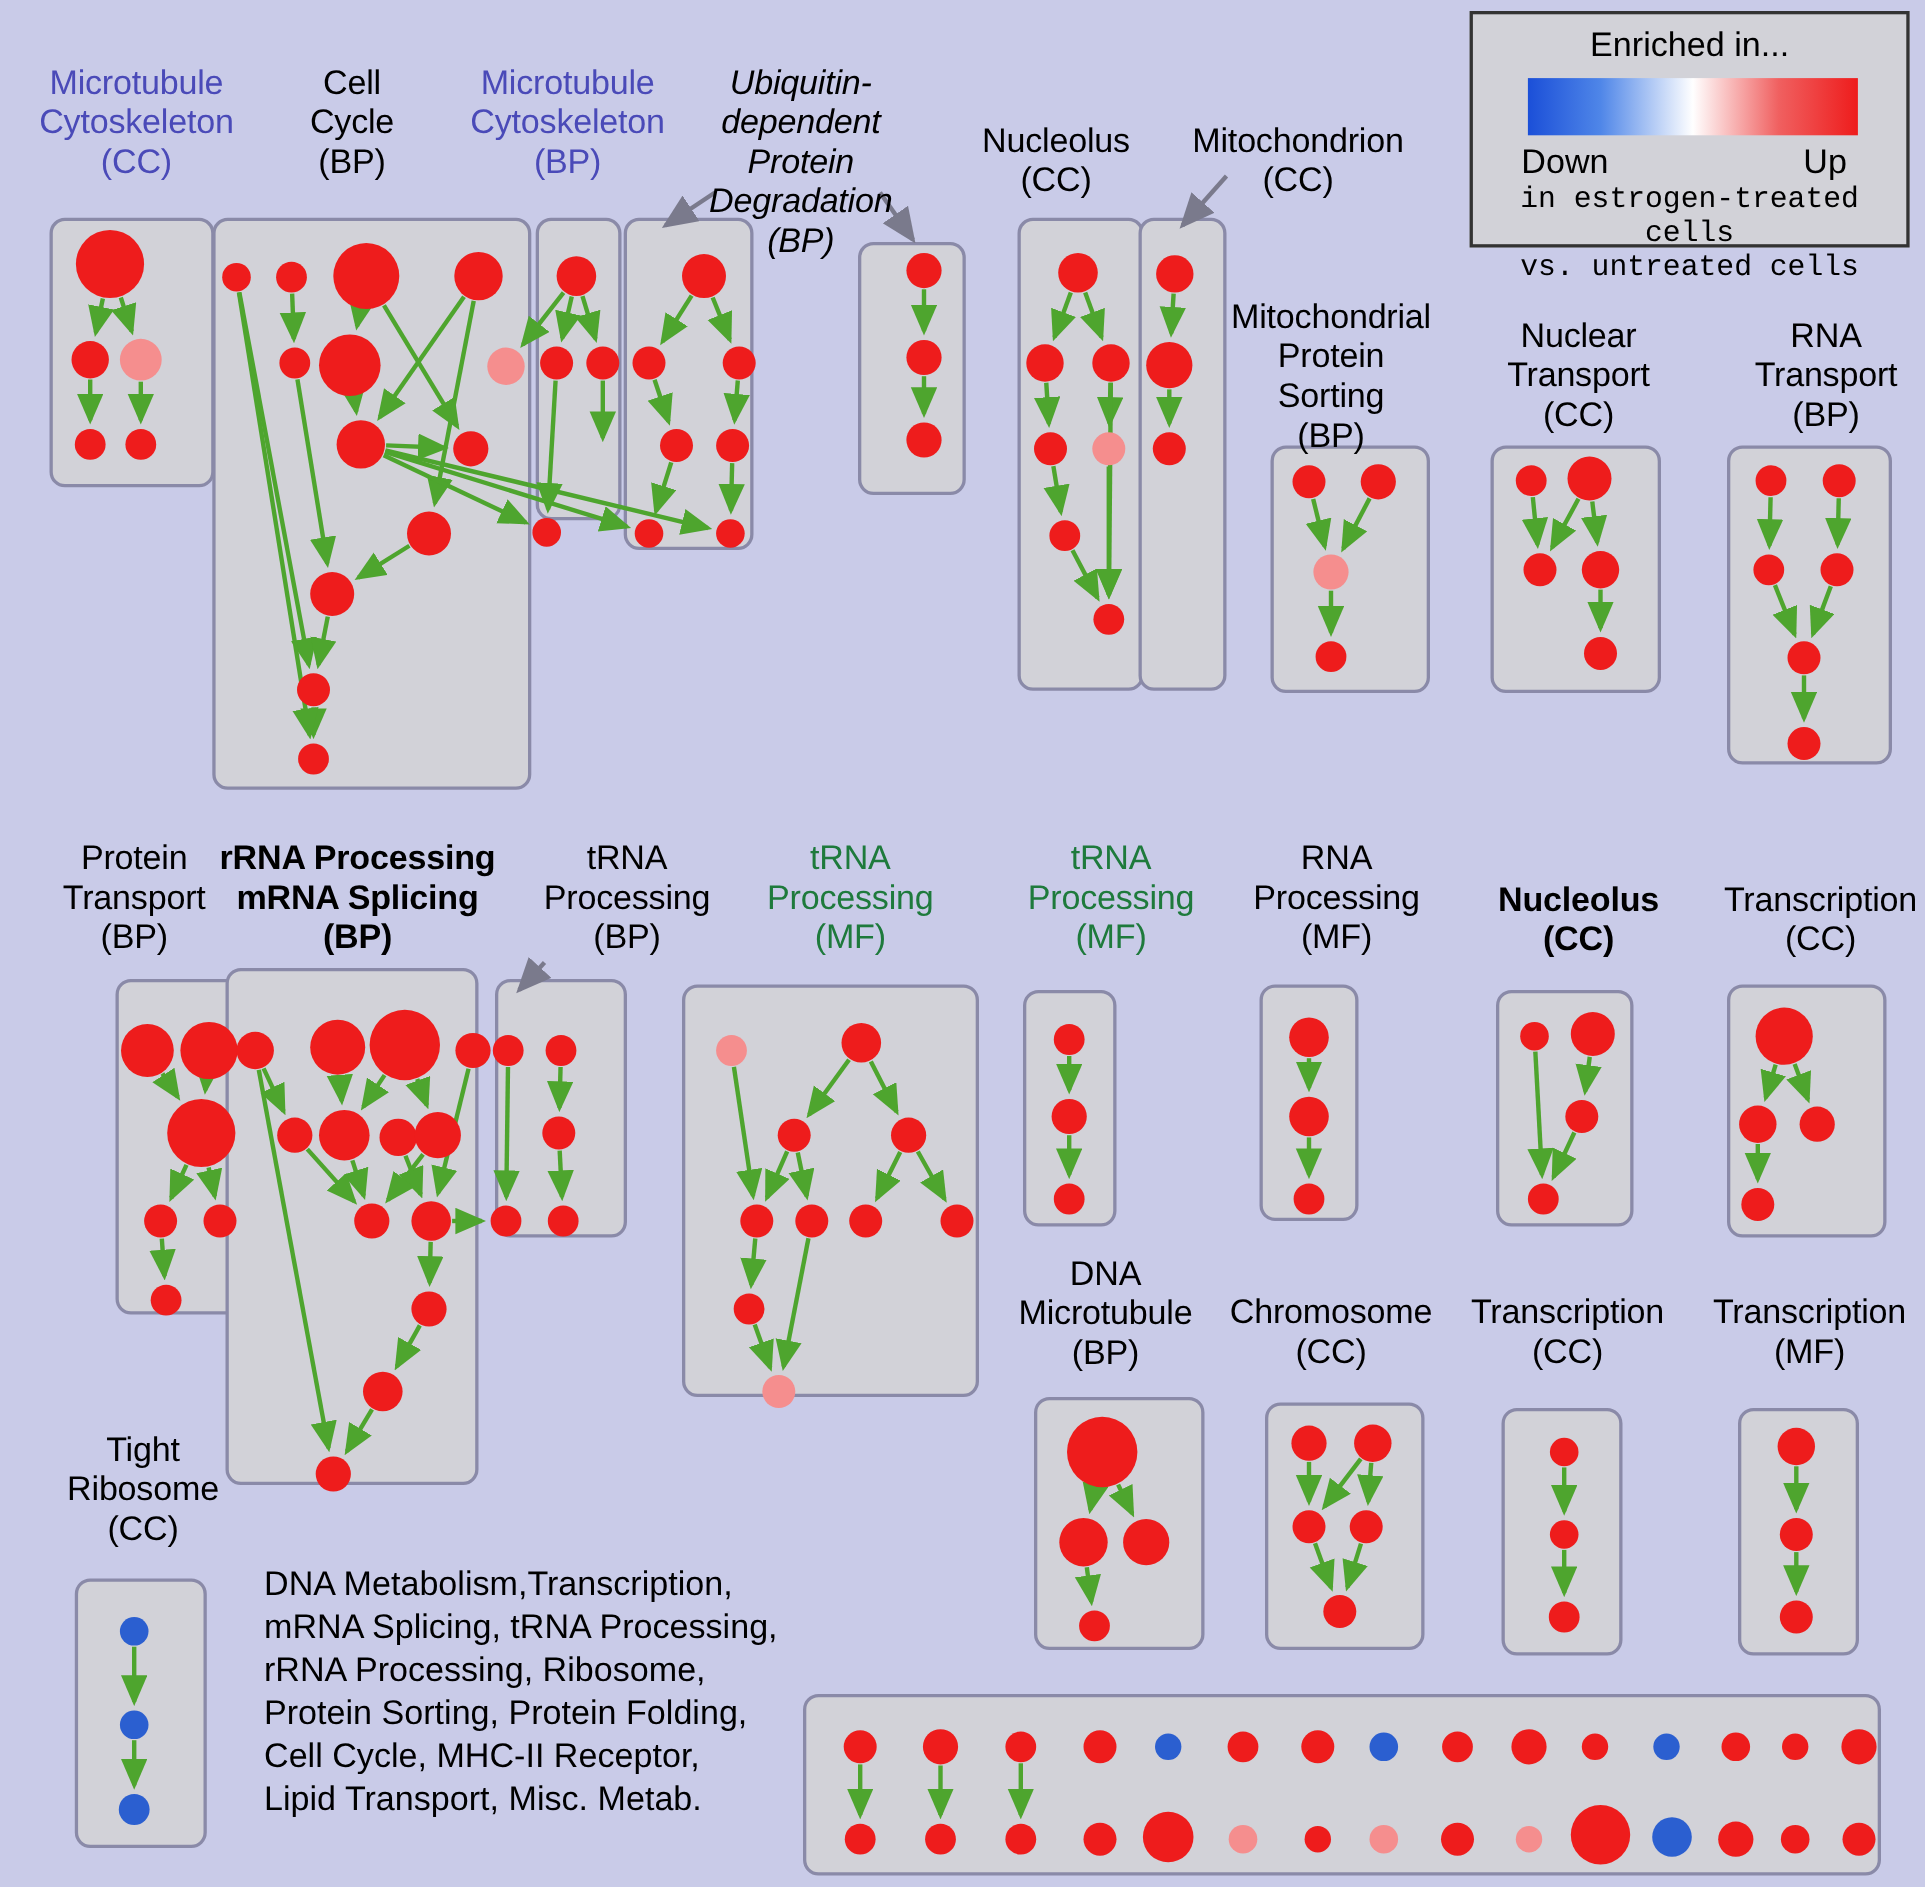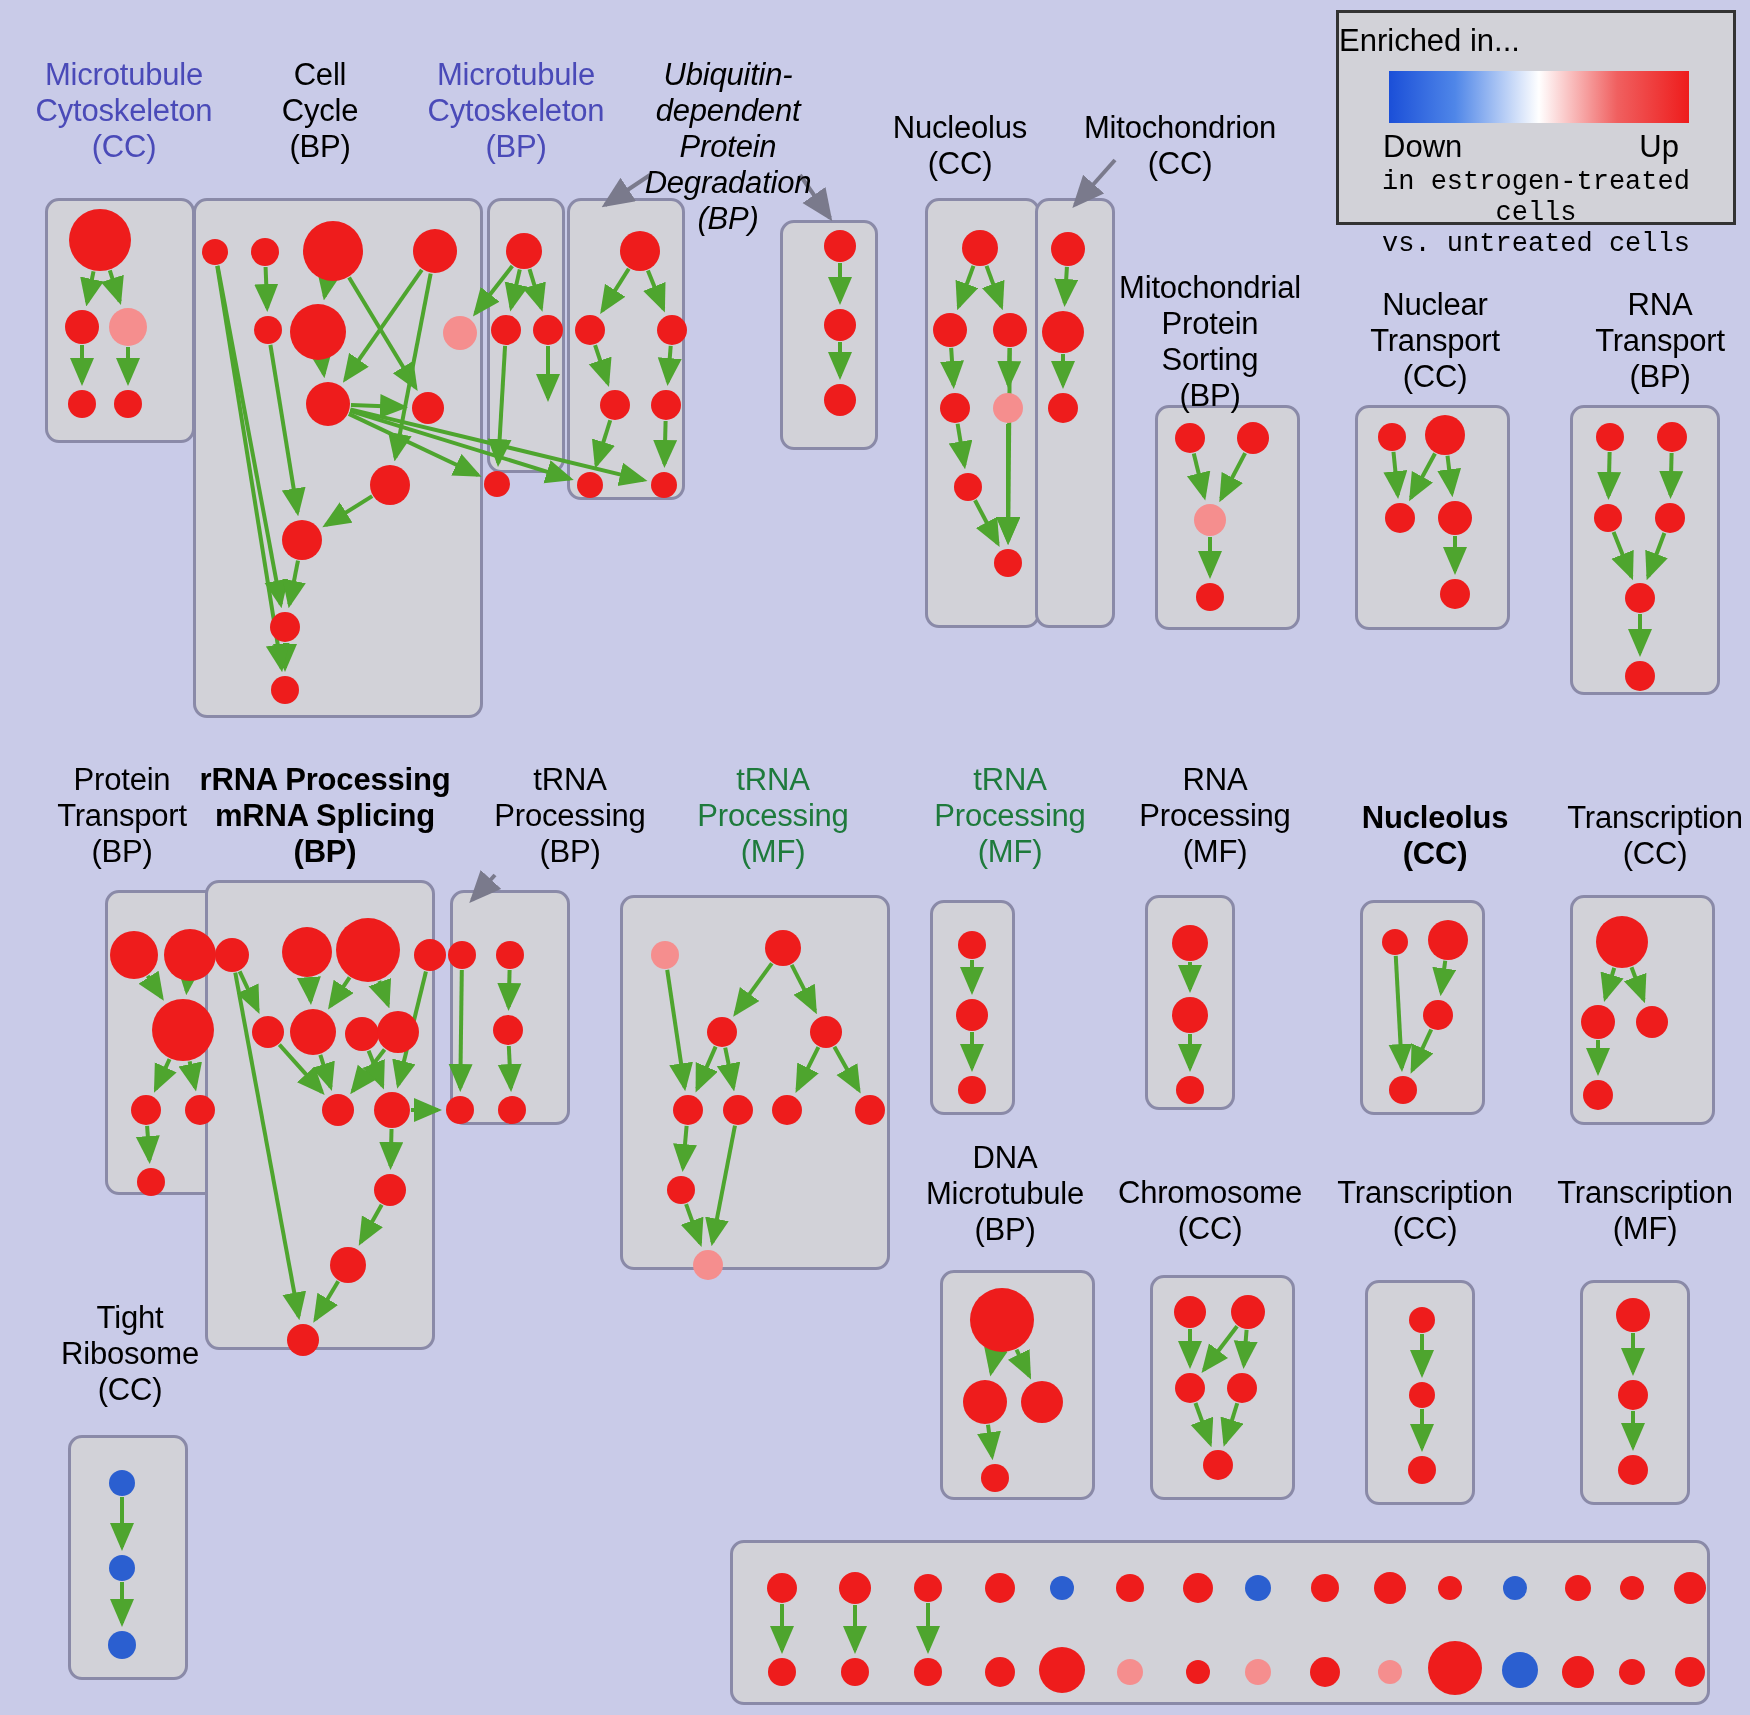--- a/index.html
+++ b/index.html
@@ -31,21 +31,21 @@
   .label.green{color:#1e7a3c;}
   svg.edges{position:absolute;left:0;top:0;width:1750px;height:1715px;pointer-events:none;}
   .node{position:absolute;border-radius:50%;}
   
   #legend{
     position:absolute;
     left:1336px;top:10px;width:400px;height:215px;
     background:#d2d2d8;border:3px solid #333;box-sizing:border-box;
   }
   #legend .ltitle{
-    position:absolute;top:10px;left:0;width:100%;text-align:left;
+    position:absolute;top:10px;left:0;width:100%;text-align:center;
     font-size:31px;color:#000;
   }
   #legend .bar{
     position:absolute;left:50px;top:58px;width:300px;height:52px;
     background:linear-gradient(to right,#1b4fd8 0%,#4f86e8 22%,#ffffff 50%,#f06060 76%,#ee1c1c 100%);
   }
   #legend .down{position:absolute;left:44px;top:116px;font-size:31px;}
   #legend .up{position:absolute;right:54px;top:116px;font-size:31px;}
   #legend .sub{
     position:absolute;top:154px;left:0;width:100%;text-align:center;
@@ -435,20 +435,26 @@
 (CC)</div>
       <div class="label" style="left: 1320px; top: 1175px; width: 210px;">Transcription
 (CC)</div>
       <div class="label" style="left: 1540px; top: 1175px; width: 210px;">Transcription
 (MF)</div>
       <div class="label" style="left: 50px; top: 1300px; width: 160px;">Tight
 Ribosome
 (CC)</div>
     </div>
 
+  <div id="multilabel">DNA Metabolism,Transcription,
+mRNA Splicing, tRNA Processing,
+rRNA Processing, Ribosome,
+Protein Sorting, Protein Folding,
+Cell Cycle, MHC-II Receptor,
+Lipid Transport, Misc. Metab.</div>
 
   <div id="legend">
     <div class="ltitle">Enriched in...</div>
     <div class="bar"></div>
     <div class="down">Down</div>
     <div class="up">Up</div>
     <div class="sub">in estrogen-treated cells
 vs. untreated cells</div>
   </div>
 

